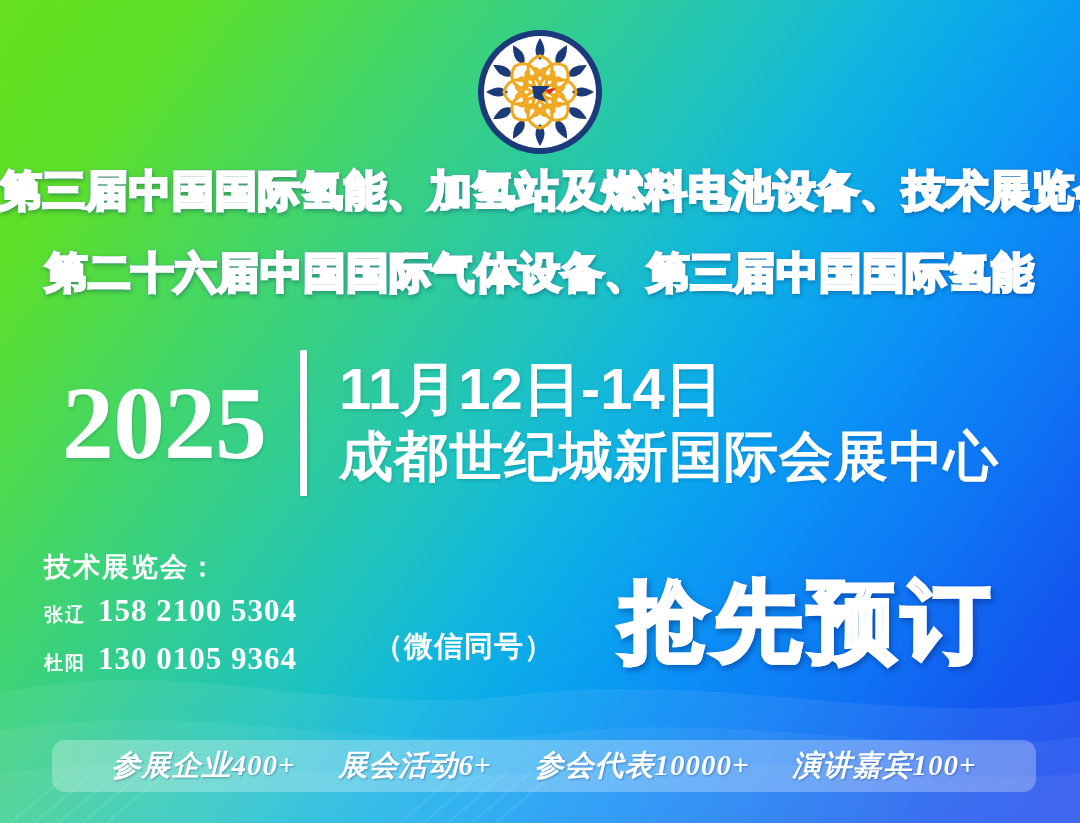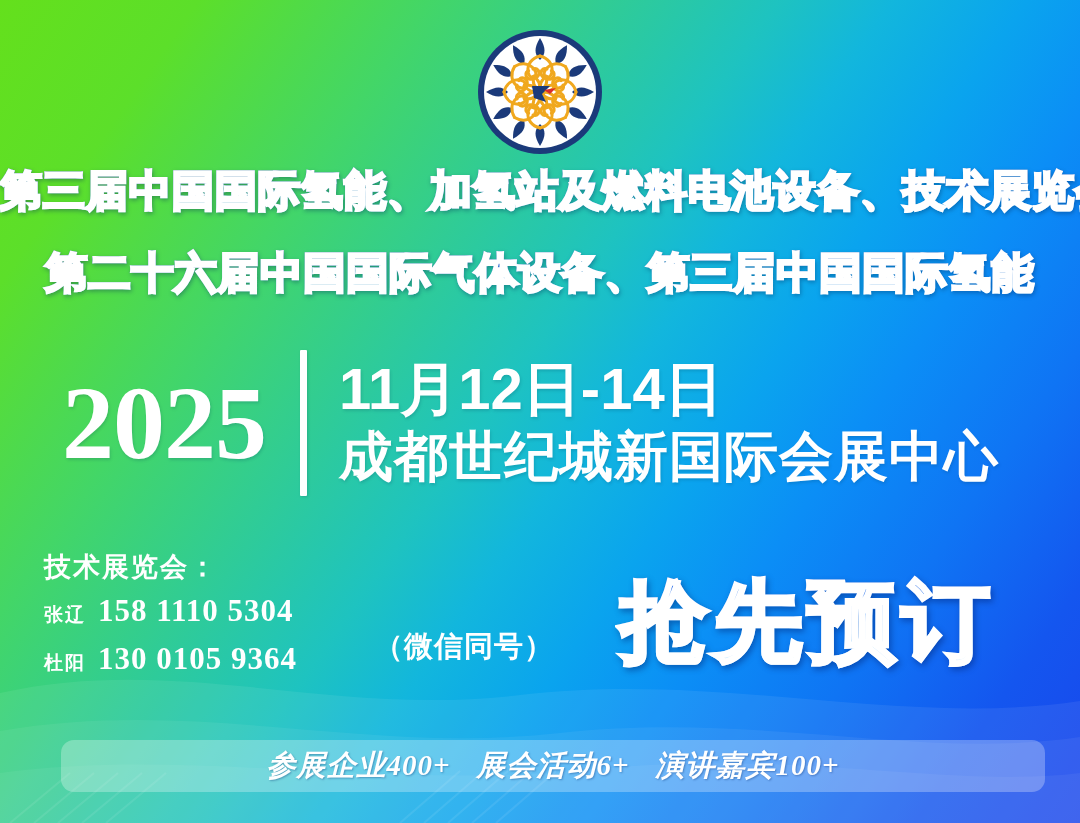--- a/index.html
+++ b/index.html
@@ -184,30 +184,30 @@
     background-clip: text;
     color: transparent;
     -webkit-text-stroke: 4px #ffffff;
     paint-order: stroke fill;
     filter: drop-shadow(2px 3px 3px rgba(0, 30, 110, .45));
   }
 
   
   .stats {
     position: absolute;
-    left: 61px;
+    left: 52px;
     top: 740px;
     width: 984px;
     height: 52px;
     border-radius: 13px;
     background: rgba(255, 255, 255, .28);
     display: flex;
     align-items: center;
     justify-content: center;
-    gap: 26px;
+    gap: 43px;
   }
   .stat-item {
     font-family: "Liberation Serif", "DejaVu Serif", serif;
     font-weight: bold;
     font-style: italic;
     font-size: 29px;
     color: #ffffff;
     letter-spacing: 1px;
     white-space: nowrap;
     text-shadow: 1px 1px 2px rgba(0, 40, 110, .35);
@@ -285,29 +285,30 @@
     <div class="vrule"></div>
     <div class="dv-col">
       <div class="date-line">11月12日-14日</div>
       <div class="venue-line">成都世纪城新国际会展中心</div>
     </div>
   </div>
 
   <div class="contacts">
     <div class="contact-head">技术展览会：</div>
     <div class="contact-row">
-      <span class="cname">张辽</span><span class="cnum">158 1110 5304</span>
+      <span class="cname">张辽</span><span class="cnum">158 2100 5304</span>
     </div>
     <div class="contact-row">
       <span class="cname">杜阳</span><span class="cnum">130 0105 9364</span>
     </div>
   </div>
   <div class="wechat-note">（微信同号）</div>
 
   <div class="cta">抢先预订</div>
 
   <div class="stats">
     <div class="stat-item">参展企业400+</div>
     <div class="stat-item">展会活动6+</div>
+    <div class="stat-item">参会代表10000+</div>
     <div class="stat-item">演讲嘉宾100+</div>
   </div>
 
 </div>
 
 </body></html>

